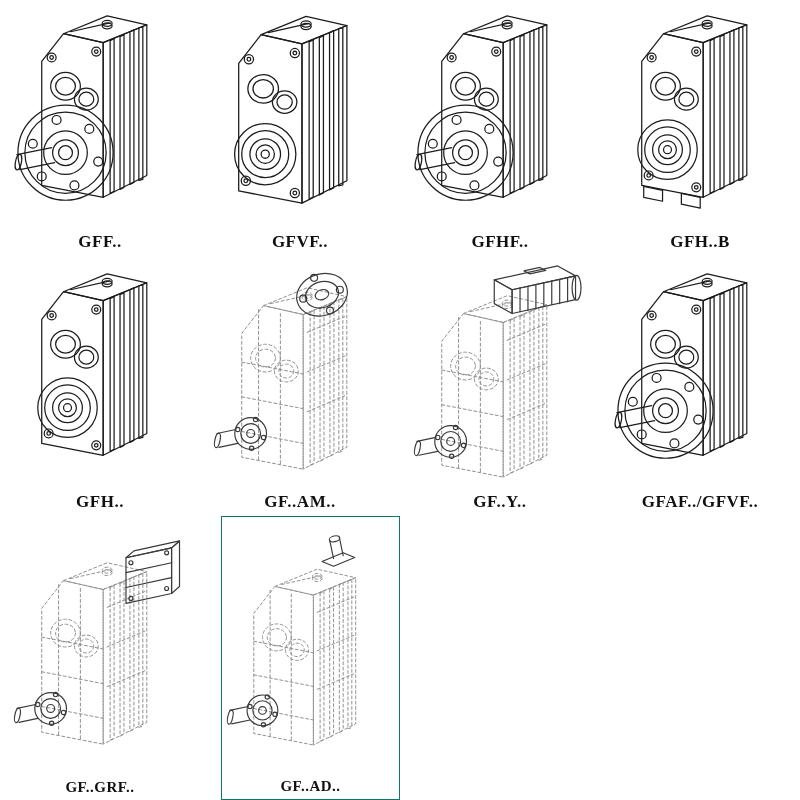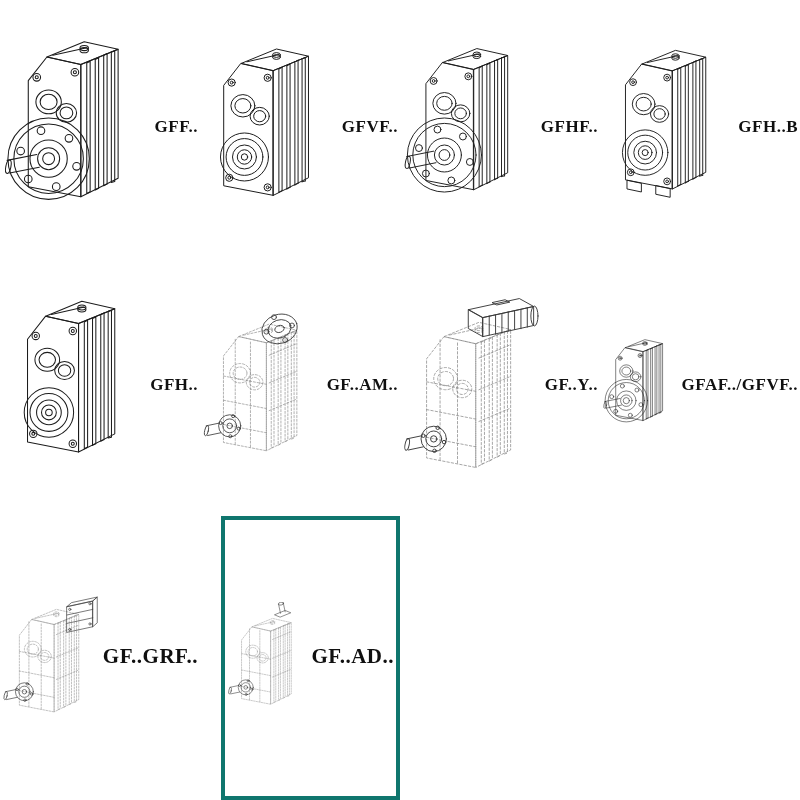--- a/index.html
+++ b/index.html
@@ -10,42 +10,42 @@
     overflow: hidden;
   }
   .grid {
     width: 800px; height: 800px;
     display: grid;
     grid-template-columns: repeat(4, 200px);
     grid-template-rows: 256px 260px 284px;
   }
   .cell {
     margin: 0; padding: 0 2px 4px 2px;
-    display: flex; 
+    display: flex; flex-direction: column;
     align-items: center; justify-content: flex-end;
     overflow: hidden;
   }
-  .cell-boxed { border: 4px solid #0f766e; margin-left: 21px; }
+  .cell-boxed { border: 1px solid #0f766e; margin-left: 21px; }
   .art {
     flex: 1 1 auto; width: 100%;
     display: flex; align-items: center; justify-content: center;
     min-height: 0;
   }
   .art svg { height: 100%; max-height: 228px; width: auto; max-width: 196px; }
   .label {
     font-family: "Liberation Serif", "DejaVu Serif", serif;
     font-weight: bold;
     font-size: 17px;
     letter-spacing: 0.5px;
     color: #101010;
     white-space: nowrap;
     line-height: 1.2;
     padding-top: 2px;
   }
-  .label-big { font-size: 21px; }
+  .label-big { font-size: 15px; }
   
   g.solid-art  { stroke: #1c1c1c; stroke-width: 1.25; fill: none;
                  stroke-linejoin: round; stroke-linecap: round; }
   g.dashed-art { stroke: #8f8f8f; stroke-width: 1; fill: none;
                  stroke-dasharray: 3 2.5;
                  stroke-linejoin: round; stroke-linecap: round; }
   g.attach-art { stroke: #3a3a3a; stroke-width: 1.2; fill: none;
                  stroke-dasharray: none;
                  stroke-linejoin: round; stroke-linecap: round; }
 </style>

